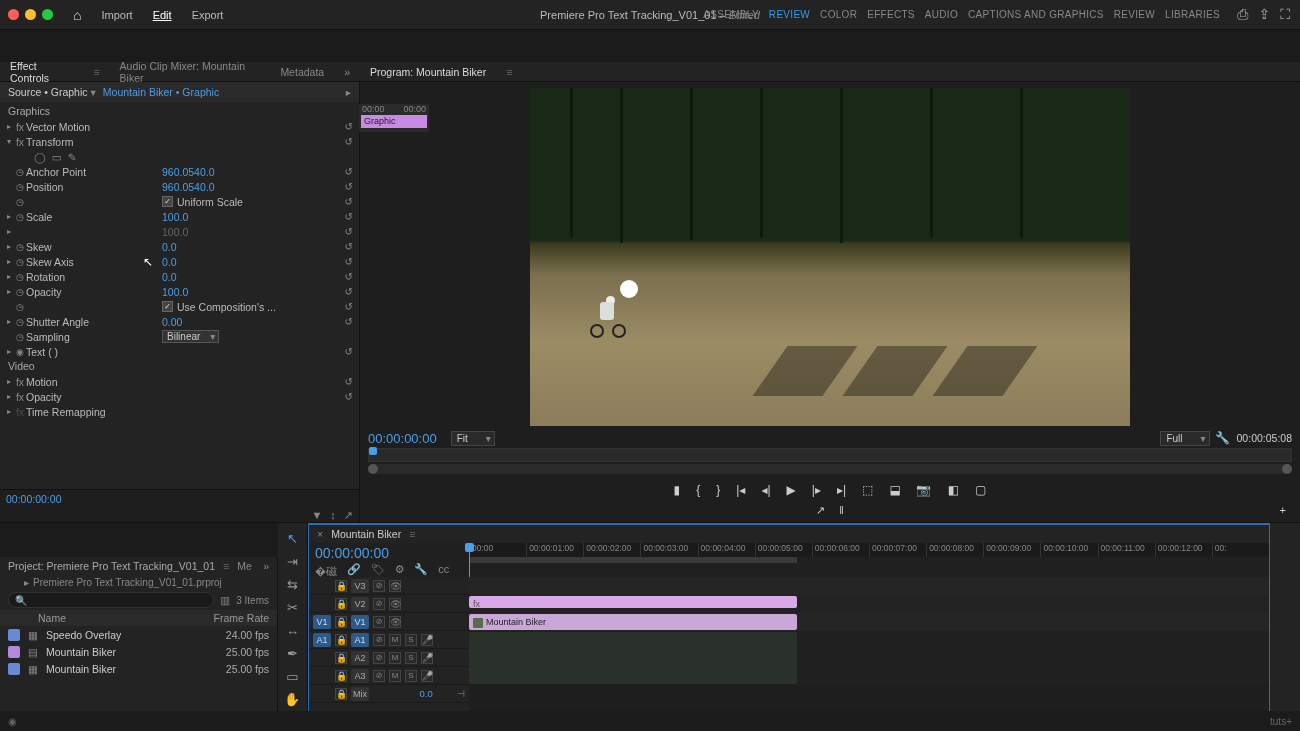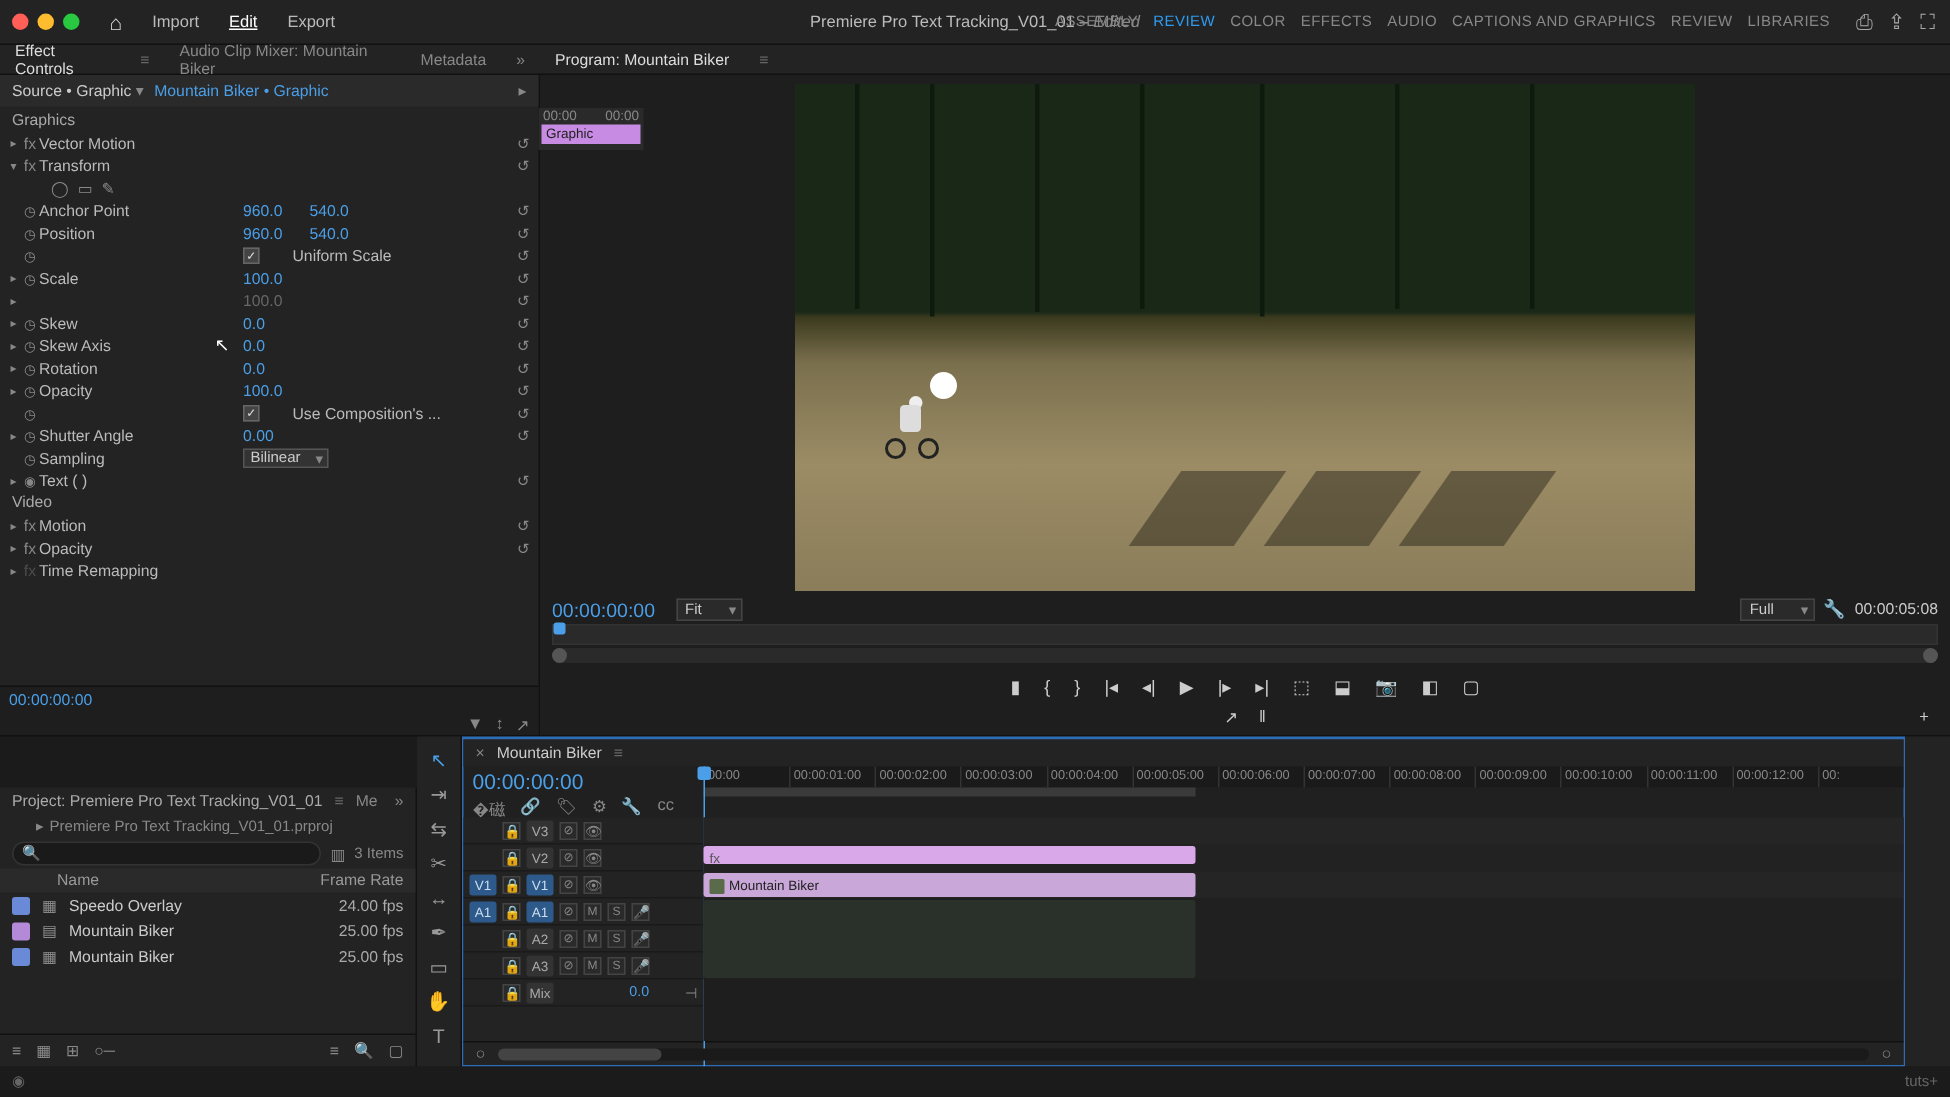--- a/index.html
+++ b/index.html
@@ -12,37 +12,37 @@
 .tgrn { background: #28c840; }
 .home-icon { color: #ddd; margin-right: 20px; font-size: 14px; }
 .topmenu { display: flex; gap: 20px; color: #bbb; }
 .topmenu span { cursor: pointer; }
 .topmenu .active { color: #fff; text-decoration: underline; }
 .title-center { position: absolute; left: 50%; transform: translateX(-50%); color: #bbb; }
 .title-center .edited { font-style: italic; color: #888; }
 .workspaces { position: absolute; right: 80px; display: flex; gap: 10px; font-size: 10px; color: #888; letter-spacing: 0.3px; }
 .workspaces .sel { color: #2d9bf0; }
 .tb-right { position: absolute; right: 10px; display: flex; gap: 10px; color: #aaa; font-size: 14px; }
-.panel-tabs { height: 20px; background: #232323; display: flex; align-items: center; padding: 0 10px; gap: 20px; border-bottom: 1px solid #111; font-size: 10.5px; color: #888; }
+.panel-tabs { height: 20px; background: #232323; display: flex; align-items: center; padding: 0 10px; gap: 20px; border-bottom: 1px solid #111; font-size: 10.5px; color: #888; margin-top: 32px; }
 .panel-tabs .sel { color: #ddd; }
 .upper { display: flex; height: 440px; }
 .effect-panel { width: 360px; background: #232323; border-right: 1px solid #111; display: flex; flex-direction: column; position: relative; }
 .src-row { padding: 4px 8px; font-size: 10.5px; background: #2a2a2a; display:flex; align-items:center; }
 .src-row .b { color: #4a9fe8; margin-left: 4px; }
 .src-row .caret { margin-left:auto; color:#888; }
 .mini-tl { position:absolute; right:-70px; top:22px; width:70px; height:28px; background:#2a2a2a; font-size:9px; }
 .mini-tl .hdr { display:flex; justify-content:space-between; padding:0 3px; color:#888; }
 .mini-tl .bar { height:13px; background:#c88be3; margin:1px 2px 0 2px; font-size:9px; color:#222; padding-left:3px; line-height:13px; }
 .prop-list { flex:1; overflow-y:auto; overflow-x:hidden; padding: 2px 0 2px 4px; font-size:10.5px; }
 .prow { display:flex; align-items:center; height:15px; position:relative; }
 .prow .tw { width:10px; text-align:center; color:#888; font-size:8px; }
 .prow .fx { width:12px; text-align:center; color:#888; }
 .prow .sw { width:12px; text-align:center; color:#888; font-size:9px; }
 .prow .label { flex:0 0 auto; color:#bbb; }
-.prow .vals { position:absolute; left:158px; color:#4a9fe8; display:flex; gap:18px; }
+.prow .vals { position:absolute; left:158px; color:#4a9fe8; display:flex; }
 .prow .rst { position:absolute; right:6px; color:#888; font-size:10px; }
 .section-h { color:#aaa; padding-left:4px; height:15px; line-height:15px; }
 .cb { width:11px; height:11px; background:#444; border:1px solid #666; display:inline-flex; align-items:center; justify-content:center; font-size:8px; color:#ddd; margin-right:4px; }
 .sel-dd { background:#333; border:1px solid #555; padding:0 18px 0 4px; font-size:10px; color:#ccc; position:relative; }
 .sel-dd::after { content:'▾'; position:absolute; right:3px; color:#888; }
 .tc-bottom { padding:3px 6px; color:#4a9fe8; font-size:10.5px; background:#1e1e1e; border-top:1px solid #111; }
 .program { flex:1; background:#1e1e1e; display:flex; flex-direction:column; }
 .monitor { flex:1; display:flex; align-items:center; justify-content:center; position:relative; margin-top:4px; }
 .video { width:600px; height:338px; background:linear-gradient(to bottom, #1a2818 0%, #1a2818 45%, #3b3a1e 46%, #7a6f4d 55%, #9b8c65 75%, #8b7d5a 100%); position:relative; overflow:hidden; }
 .tree { position:absolute; width:3px; background:#0d1a0d; top:0; }

